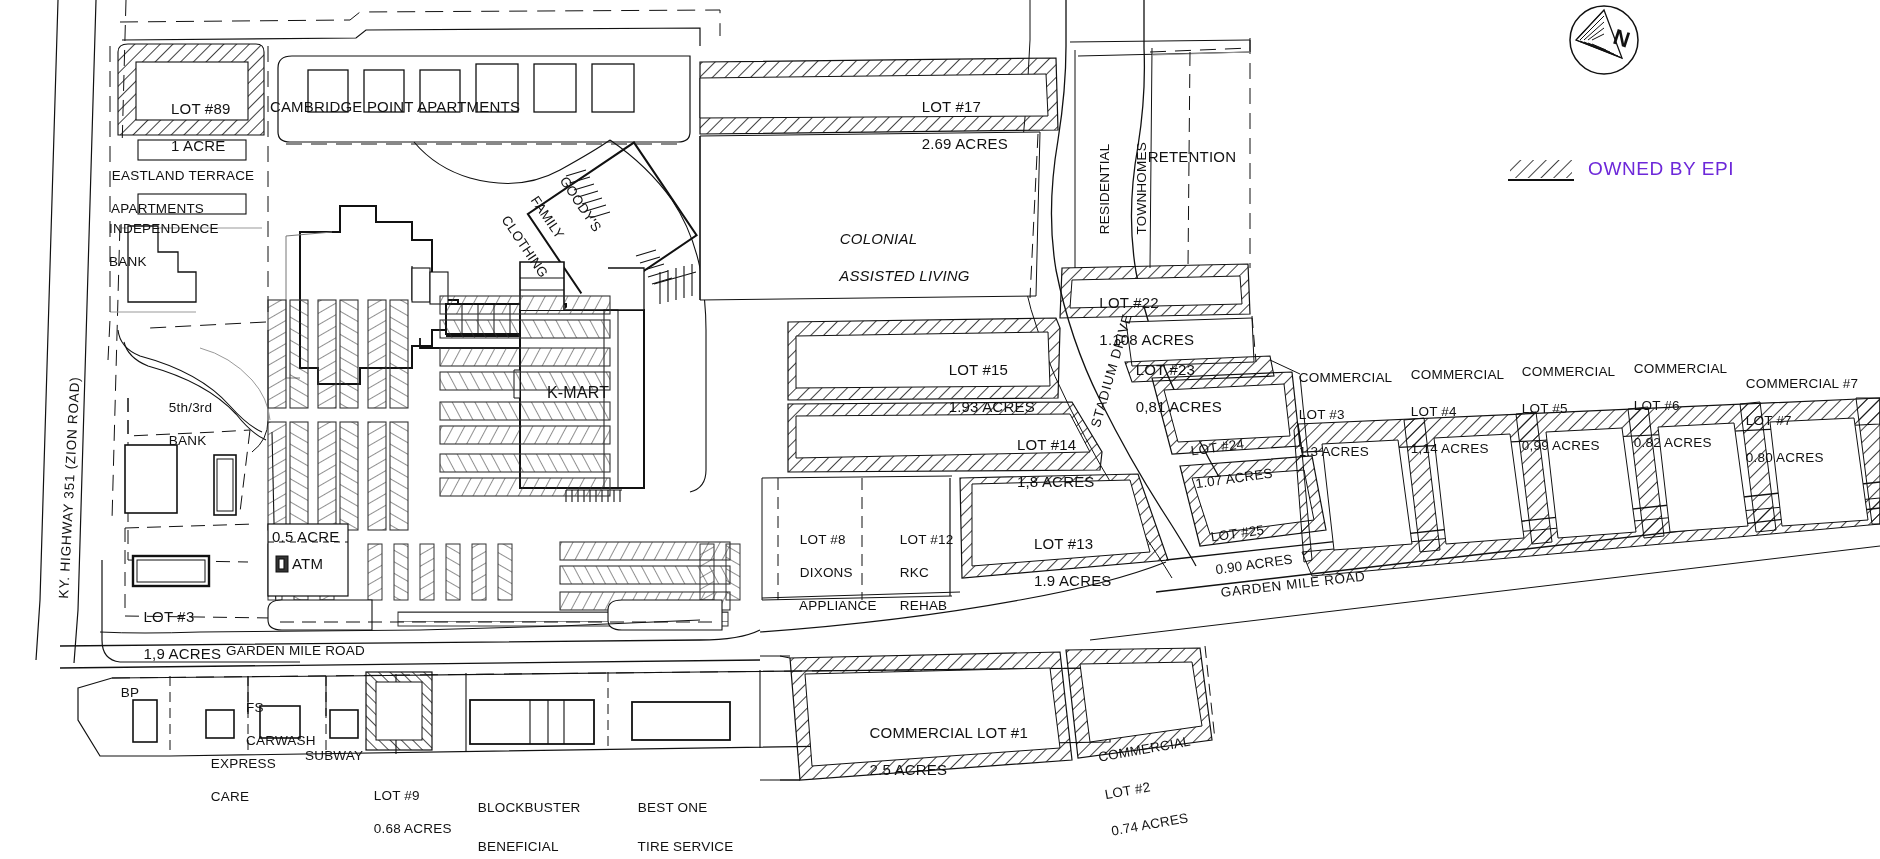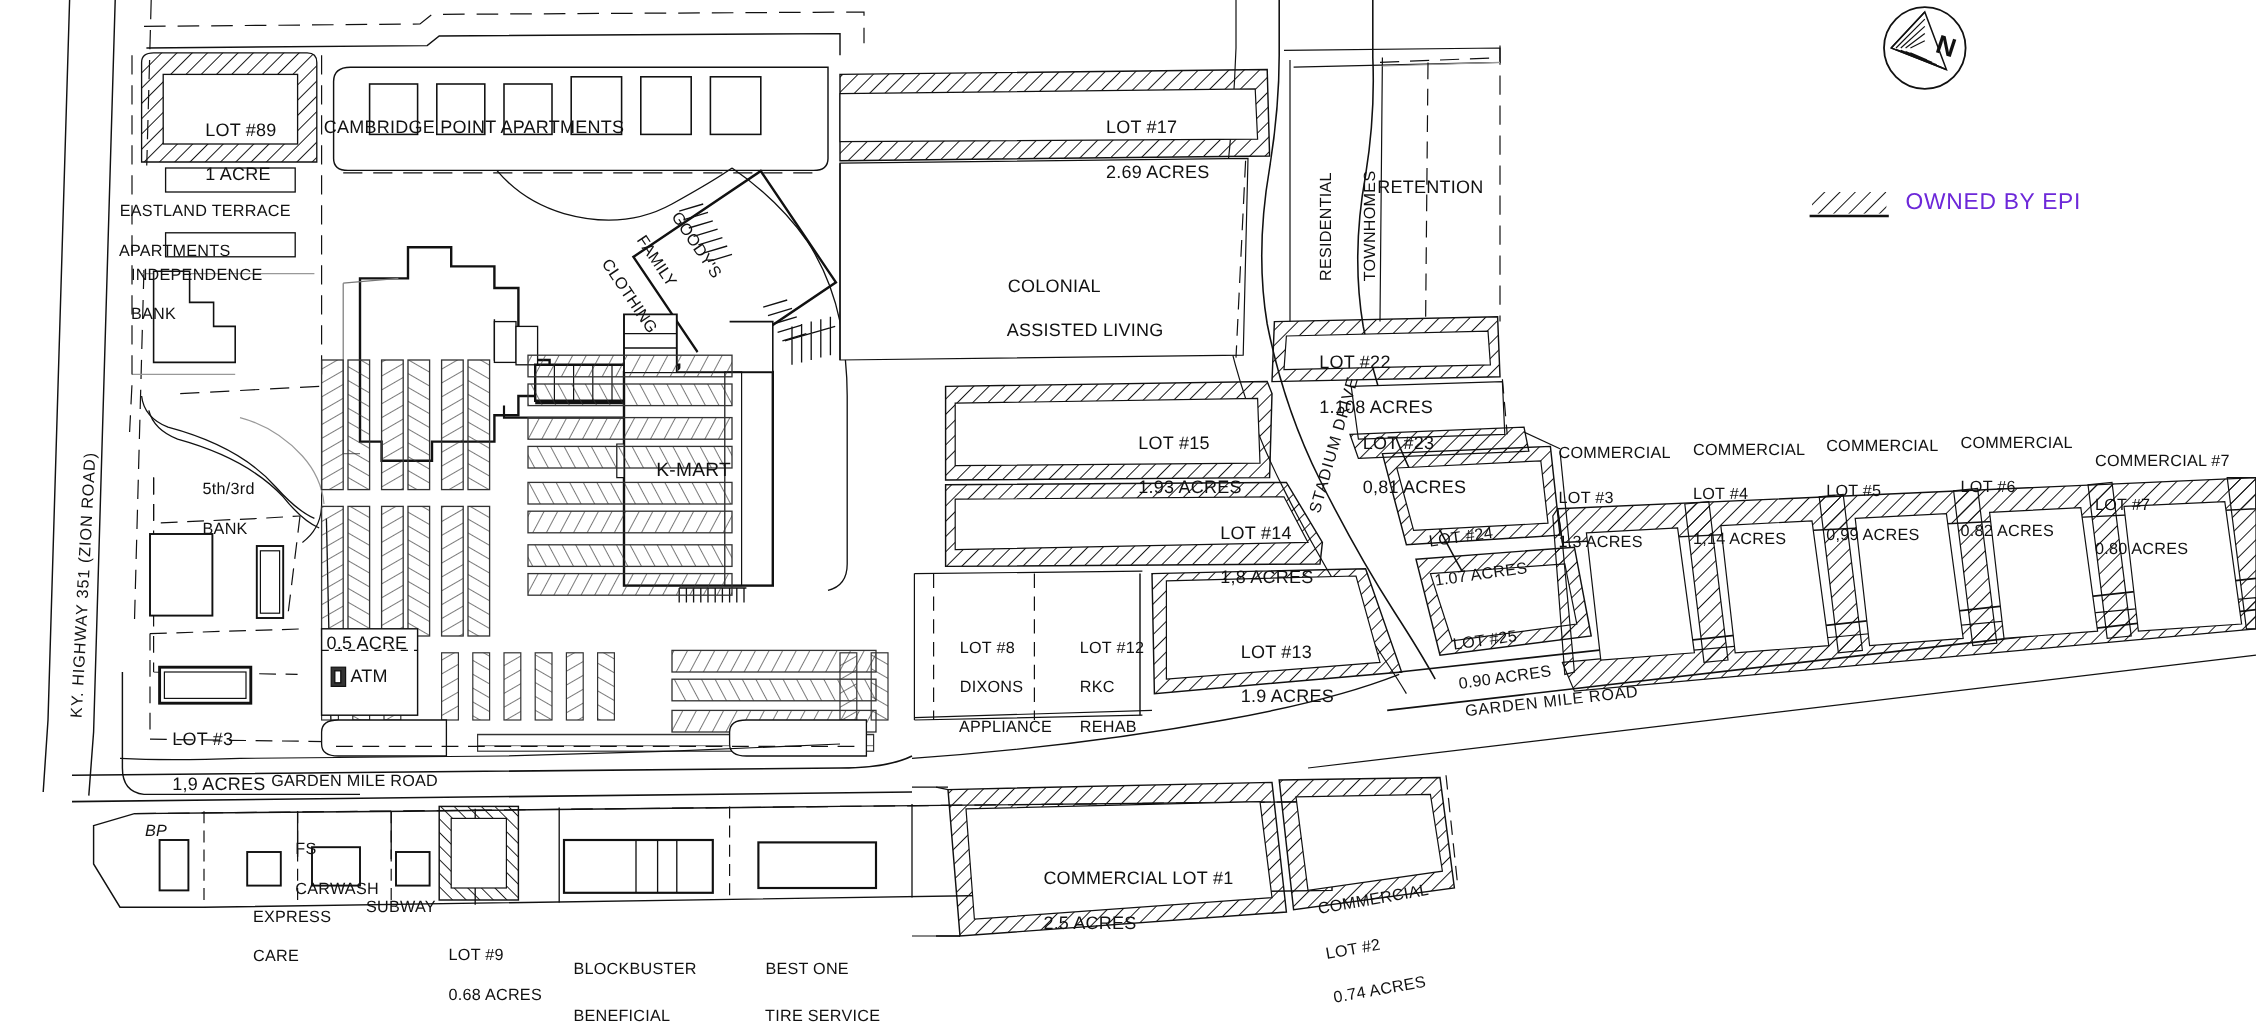--- a/index.html
+++ b/index.html
@@ -416,21 +416,21 @@
     </g>
   </svg>
 
   <div class="lbl ctr" style="left:192px; top:82px;">
     <span>LOT #89</span><br>
     <span>1 ACRE</span>
   </div>
 
   <div class="lbl ctr" style="left:395px; top:98px;">CAMBRIDGE POINT APARTMENTS</div>
 
-  <div class="lbl sm" style="left:84px; top:152px;">
+  <div class="lbl sm" style="left:96px; top:152px;">
     <span>EASTLAND TERRACE</span><br>
     <span>APARTMENTS</span>
   </div>
 
   <div class="lbl sm ctr" style="left:156px; top:205px;">
     <span>INDEPENDENCE</span><br>
     <span>BANK</span>
   </div>
 
   <div class="lbl sm" style="left:153px; top:384px;">
@@ -453,21 +453,21 @@
     <span>GOODY'S</span><br>
     <span>FAMILY</span><br>
     <span>CLOTHING</span>
   </div>
 
   <div class="lbl ctr" style="left:956px; top:80px;">
     <span>LOT #17</span><br>
     <span>2.69 ACRES</span>
   </div>
 
-  <div class="lbl ctr" style="left:896px; top:212px;">
+  <div class="lbl ctr" style="left:896px; top:212px;font-style:italic;">
     <span>COLONIAL</span><br>
     <span>ASSISTED LIVING</span>
   </div>
 
   <div class="lbl sm" style="left:1078px; top:250px; transform:rotate(-90deg); transform-origin:left top; line-height:1.35;">
     <span>RESIDENTIAL</span><br>
     <span>TOWNHOMES</span>
   </div>
 
   <div class="lbl ctr" style="left:1192px; top:148px;">RETENTION</div>
@@ -520,21 +520,21 @@
   </div>
 
   <div class="lbl sm" style="left:1088px; top:425px; transform:rotate(-74deg); transform-origin:left top; letter-spacing:1px;">STADIUM DRIVE</div>
 
   <div class="lbl sm" style="left:56px; top:598px; transform:rotate(-87deg); transform-origin:left top; letter-spacing:0.8px;">KY. HIGHWAY 351 (ZION ROAD)</div>
 
   <div class="lbl sm" style="left:226px; top:643px;">GARDEN MILE ROAD</div>
 
   <div class="lbl sm" style="left:1220px; top:585px; transform:rotate(-6.5deg); transform-origin:left top; letter-spacing:0.6px;">GARDEN MILE ROAD</div>
 
-  <div class="lbl sm ctr" style="left:130px; top:685px;font-style:italic;">BP</div>
+  <div class="lbl sm ctr" style="left:130px; top:685px;">BP</div>
 
   <div class="lbl sm ctr" style="left:273px; top:684px;">
     <span>FS</span><br>
     <span>CARWASH</span>
   </div>
 
   <div class="lbl sm" style="left:195px; top:740px;">
     <span>EXPRESS</span><br>
     <span>CARE</span>
   </div>

